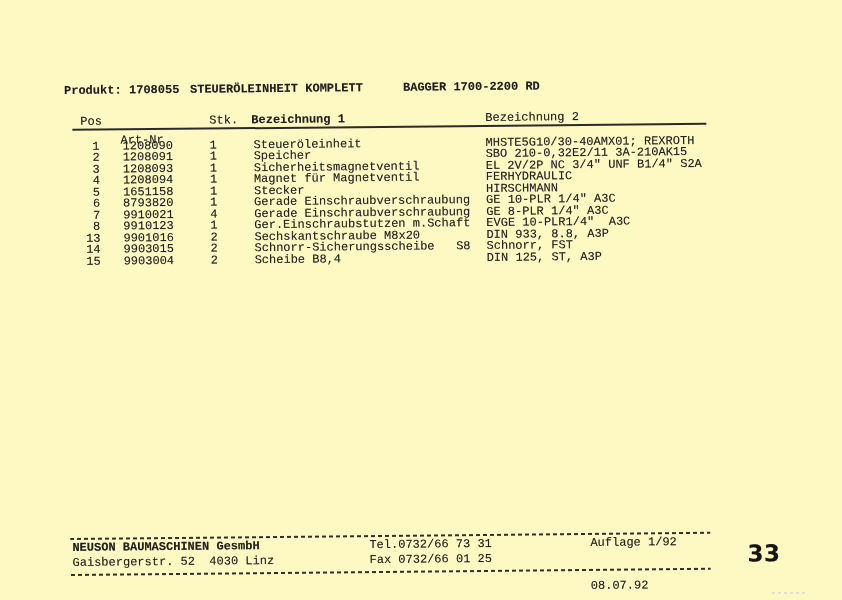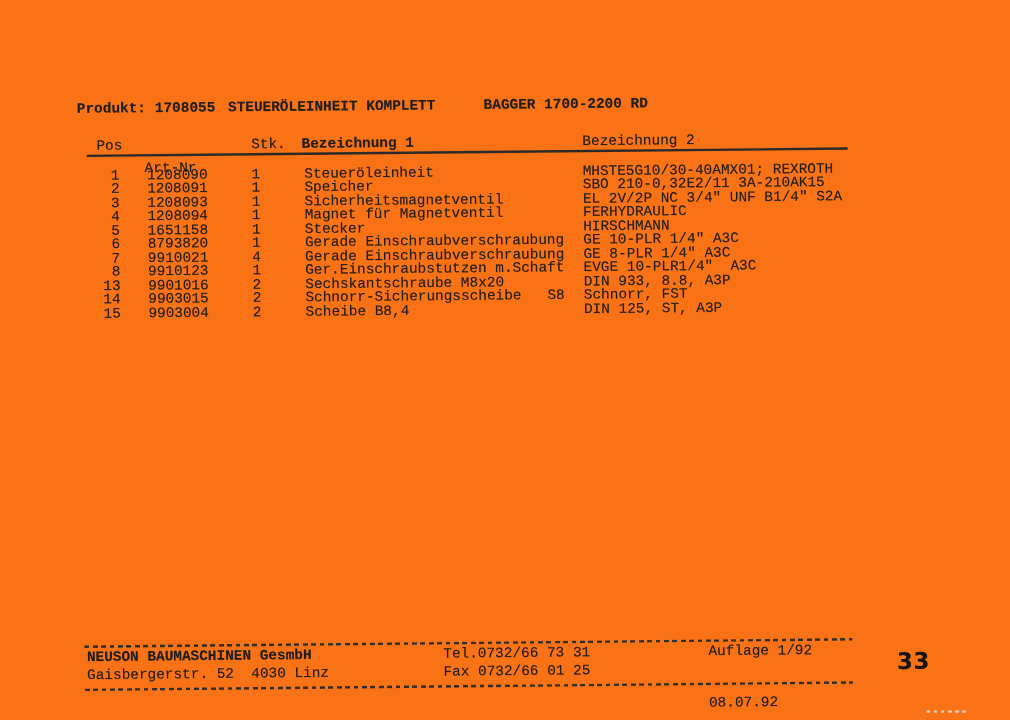--- a/index.html
+++ b/index.html
@@ -4,21 +4,21 @@
 <style>
   html, body { margin: 0; padding: 0; }
   body {
     width: 842px; height: 600px;
     background: #e8e8e8;
     font-family: "Liberation Mono", "DejaVu Sans Mono", monospace;
   }
   .page {
     position: relative;
     width: 842px; height: 600px;
-    background: #f97316;
+    background: #fef9c3;
     overflow: hidden;
     color: #1f1f1f;
     font-size: 12px;
   }
   
   .content {
     position: absolute; left: 0; top: 0; width: 842px; height: 600px;
     transform: rotate(-0.55deg);
     transform-origin: 60px 300px;
     text-shadow: 0.2px 0.2px 0.4px rgba(0,0,0,0.35);
@@ -36,21 +36,21 @@
   .row { position: relative; height: 11.5px; line-height: 11.5px; }
   .cell { position: absolute; white-space: pre; top: 0; }
   .cell.pos  { left: 74px;  width: 27px; text-align: right; }
   .cell.art  { left: 124px; }
   .cell.stk  { left: 211px; }
   .cell.bez1 { left: 255px; }
   .cell.bez2 { left: 487px; }
   .pagenum {
     position: absolute; left: 745px; top: 549px;
     font-family: "DejaVu Sans", "Liberation Sans", sans-serif;
-    font-weight: bold; font-size: 19px; line-height: 1;
+    font-weight: bold; font-size: 23px; line-height: 1;
     letter-spacing: 0.5px; color: #141414;
   }
   .scan-artifact {
     position: absolute; left: 772px; top: 592px; width: 34px; height: 2px;
     background: repeating-linear-gradient(90deg, #d9d9d9 0 3px, transparent 3px 6px);
     opacity: 0.8;
   }
 </style>
 </head>
 <body>

